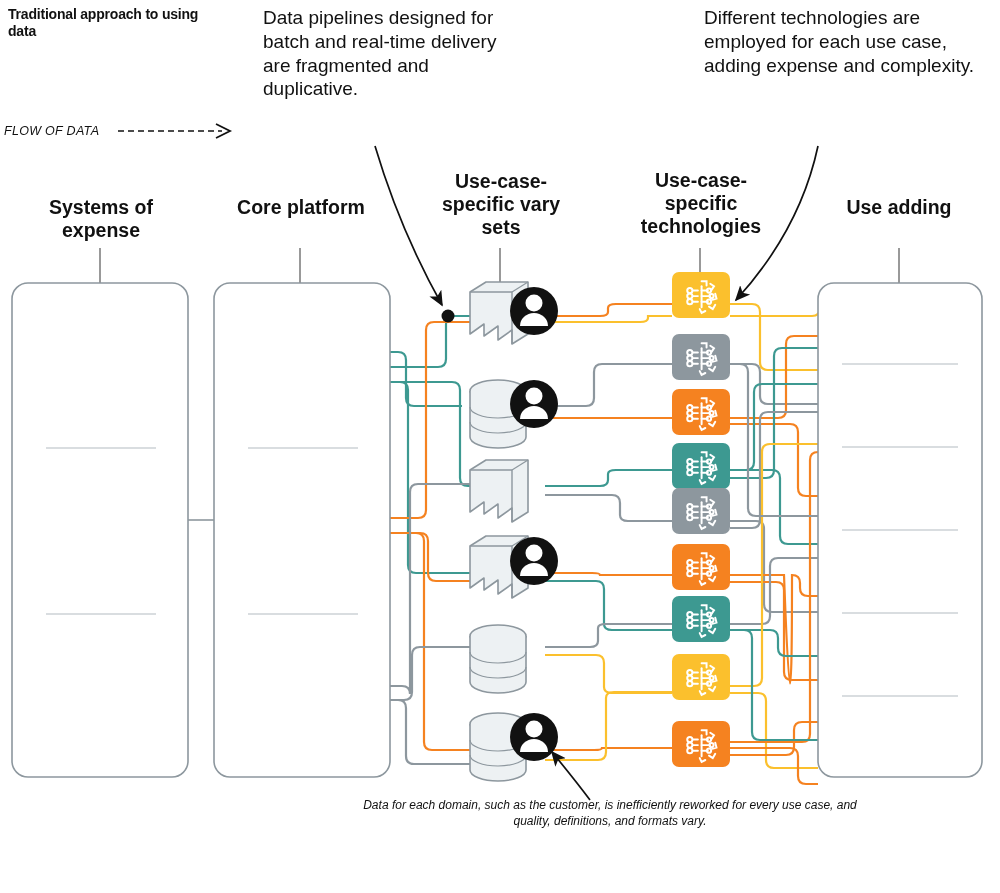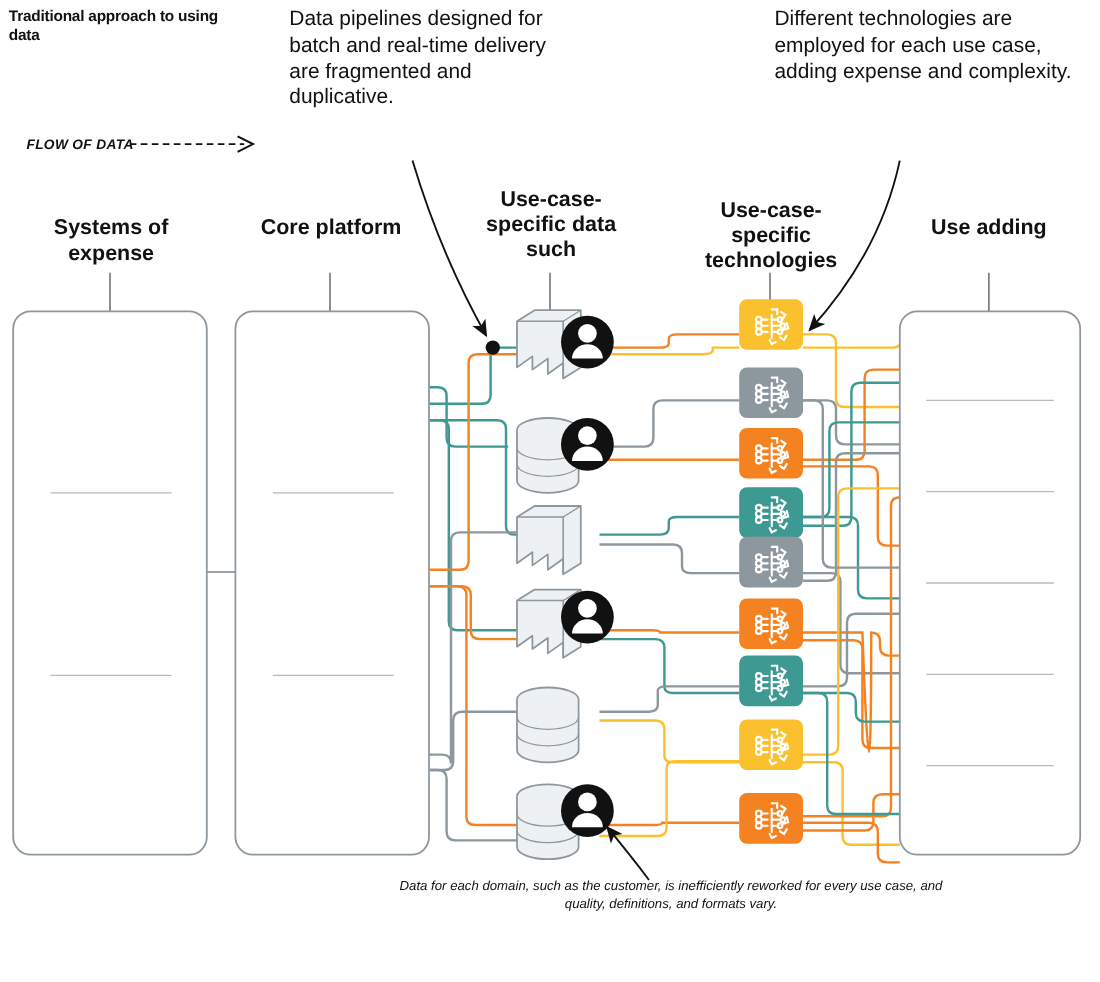--- a/index.html
+++ b/index.html
@@ -1,49 +1,49 @@
 <!DOCTYPE html>
 <html><head>
 <meta charset="utf-8">
 <style>
   html,body{margin:0;padding:0;background:#ffffff;}
   body{width:1000px;height:893px;position:relative;overflow:hidden;
        font-family:"Liberation Sans","DejaVu Sans",sans-serif;color:#111;}
   #diagram-svg{position:absolute;left:0;top:0;width:1000px;height:893px;}
   .txt{position:absolute;white-space:pre-line;}
   .title{left:8px;top:6px;width:210px;font-size:14px;font-weight:bold;line-height:1.22;letter-spacing:-0.2px;}
-  .flowlabel{left:4px;top:124px;font-size:12.5px;font-style:italic;font-weight:700;letter-spacing:0.3px;margin-left:20px;}
+  .flowlabel{left:4px;top:124px;font-size:12.5px;font-style:italic;font-weight:400;letter-spacing:0.3px;}
   .ann{font-size:19px;line-height:1.25;}
   .ann-pipelines{left:263px;top:6px;width:255px;}
   .ann-tech{left:683px;top:6px;width:272px;margin-left:21px;}
   .ann-bottom{left:345px;top:798px;width:530px;font-size:12px;line-height:1.3;text-align:center;font-style:italic;}
   .colhead{position:absolute;text-align:center;font-size:19.5px;font-weight:bold;line-height:1.18;}
   .ch1{left:25px;top:196px;width:152px;}
   .ch2{left:225px;top:196px;width:152px;}
   .ch3{left:430px;top:170px;width:142px;}
-  .ch4{left:630px;top:180px;width:142px;}
+  .ch4{left:630px;top:169px;width:142px;}
   .ch5{left:828px;top:196px;width:142px;}
   .boxlabel{position:absolute;text-align:center;line-height:1.2;}
   .b-left{font-size:18.5px;}
   .b-right{font-size:18.5px;}
 </style>
 </head>
 <body>
 
 <div class="txt title">Traditional approach to using data</div>
 
 <div class="txt flowlabel">FLOW OF DATA</div>
 
 <div class="txt ann ann-pipelines">Data pipelines designed for batch and real-time delivery are fragmented and duplicative.</div>
 <div class="txt ann ann-tech">Different technologies are employed for each use case, adding expense and complexity.</div>
 <div class="txt ann-bottom">Data for each domain, such as the customer, is inefficiently reworked for every use case, and quality, definitions, and formats vary.</div>
 
 <div class="colhead ch1">Systems of expense</div>
 <div class="colhead ch2">Core platform</div>
-<div class="colhead ch3">Use-case-specific data such</div>
+<div class="colhead ch3">Use-case-specific vary sets</div>
 <div class="colhead ch4">Use-case-specific technologies</div>
 <div class="colhead ch5">Use adding</div>
 
 <div class="boxlabel b-left" style="left:20px;top:338px;width:162px;">Core processing systems</div>
 <div class="boxlabel b-left" style="left:20px;top:505px;width:162px;">External data</div>
 <div class="boxlabel b-left" style="left:14px;top:668px;width:174px;">Unstructured data</div>
 
 <div class="boxlabel b-left" style="left:222px;top:338px;width:160px;">Data warehouse</div>
 <div class="boxlabel b-left" style="left:222px;top:505px;width:160px;">Raw data lake</div>
 <div class="boxlabel b-left" style="left:218px;top:668px;width:168px;">Operational data store</div>

